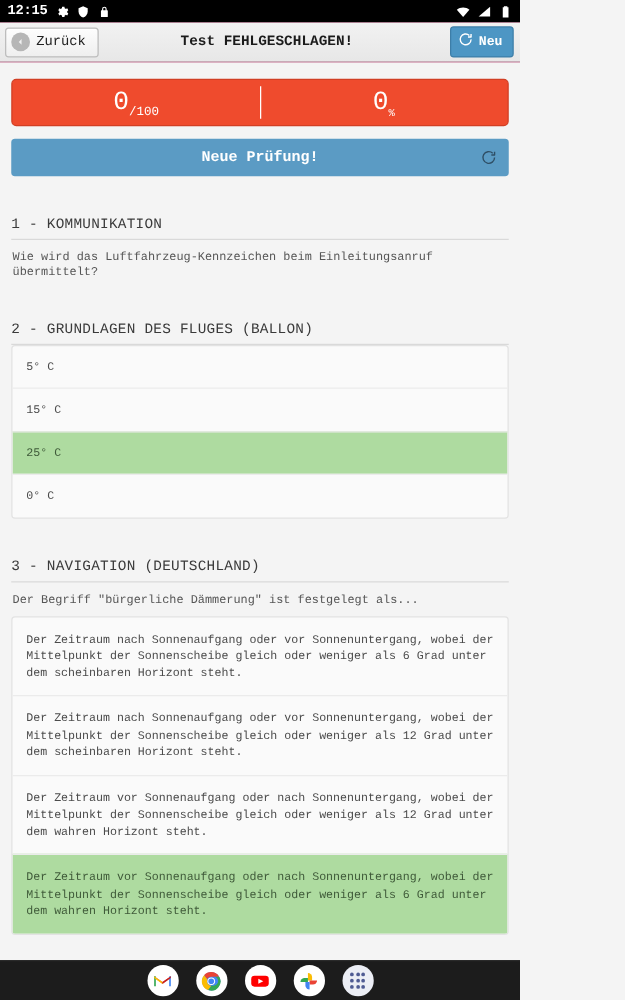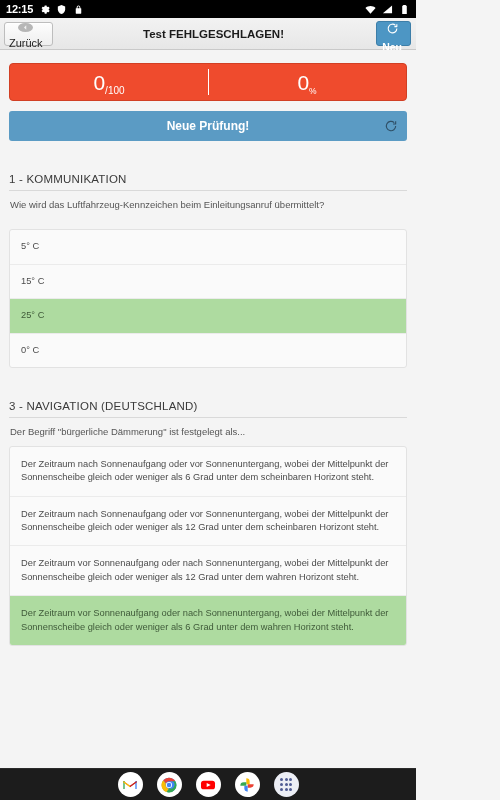--- a/index.html
+++ b/index.html
@@ -3,21 +3,21 @@
 <meta charset="utf-8">
 <title>Test FEHLGESCHLAGEN!</title>
 <style>
   * { box-sizing: border-box; margin: 0; padding: 0; }
   html, body {
     width: 500px; height: 800px;
     overflow: hidden;
     font-family: "Liberation Sans", sans-serif;
     background: #f4f4f4;
   }
-  #screen { position: relative; width: 416px; height: 800px; overflow: hidden; background:#be185d; }
+  #screen { position: relative; width: 416px; height: 800px; overflow: hidden; background:#be185d;font-family:Liberation Mono, monospace; }
 
   
   .statusbar {
     height: 18px; background: #000; color: #fff;
     display: flex; align-items: center; justify-content: space-between;
     padding: 0 6px; font-size: 11px; font-weight: 700;
   }
   .sb-left, .sb-right { display: flex; align-items: center; gap: 6px; }
   .sb-time { font-size: 11px; letter-spacing: -0.2px; }
   .sb-ico { display: inline-flex; width: 11px; height: 11px; }
@@ -31,38 +31,37 @@
     display: flex; align-items: center;
   }
   .btn-back {
     margin-left: 4px; height: 24px;
     display: flex; align-items: center; gap: 5px;
     padding: 0 9px 0 4px;
     background: linear-gradient(#fdfdfd, #efefef);
     border: 1px solid #bdbdbd; border-radius: 3px;
     font-size: 11px; color: #222; cursor: pointer;
     box-shadow: 0 1px 0 rgba(255,255,255,.7) inset;
-    flex-direction: column;
   }
   .back-circle {
     width: 15px; height: 15px; border-radius: 50%;
     background: #b6b6b6; display: flex; align-items: center; justify-content: center;
   }
   .back-circle svg { width: 9px; height: 9px; fill: #f1f1f1; }
   .ab-title {
     position: absolute; left: 11px; right: 0; text-align: center;
     font-size: 11.5px; font-weight: 700; color: #1b1b1b;
     pointer-events: none;
   }
   .btn-new {
     position: absolute; right: 5px; top: 3px;
     height: 25px; display: flex; align-items: center; gap: 4px;
     padding: 0 8px 0 5px;
     background: #4d96c4; border: 1px solid #3d7ea8; border-radius: 3px;
-    color: #fff; font-size: 10.5px; font-weight: 700; cursor: pointer; flex-direction: column;
+    color: #fff; font-size: 10.5px; font-weight: 700; cursor: pointer;
   }
   .btn-new svg { width: 13px; height: 13px; fill: none; stroke: #fff; stroke-width: 2.1; }
 
   
   .content {
     position: absolute; top: 50px; left: 0; right: 0; bottom: 32px;
     overflow: hidden; background: #f4f4f4;
     padding: 0 9px;
   }
 
@@ -221,20 +220,21 @@
           </svg>
       </span>
     </div>
 
     <div id="questions">
         <div class="qblock">
           <div class="qtitle">1 - KOMMUNIKATION</div>
           <div class="qtext">Wie wird das Luftfahrzeug-Kennzeichen beim Einleitungsanruf übermittelt?</div>
         </div>
         <div class="qblock">
+          <div class="qtitle">2 - GRUNDLAGEN DES FLUGES (BALLON)</div>
           <div class="opts">
             <div class="opt">5° C</div>
             <div class="opt">15° C</div>
             <div class="opt correct">25° C</div>
             <div class="opt">0° C</div>
           </div>
         </div>
         <div class="qblock">
           <div class="qtitle">3 - NAVIGATION (DEUTSCHLAND)</div>
           <div class="qtext">Der Begriff "bürgerliche Dämmerung" ist festgelegt als...</div>

